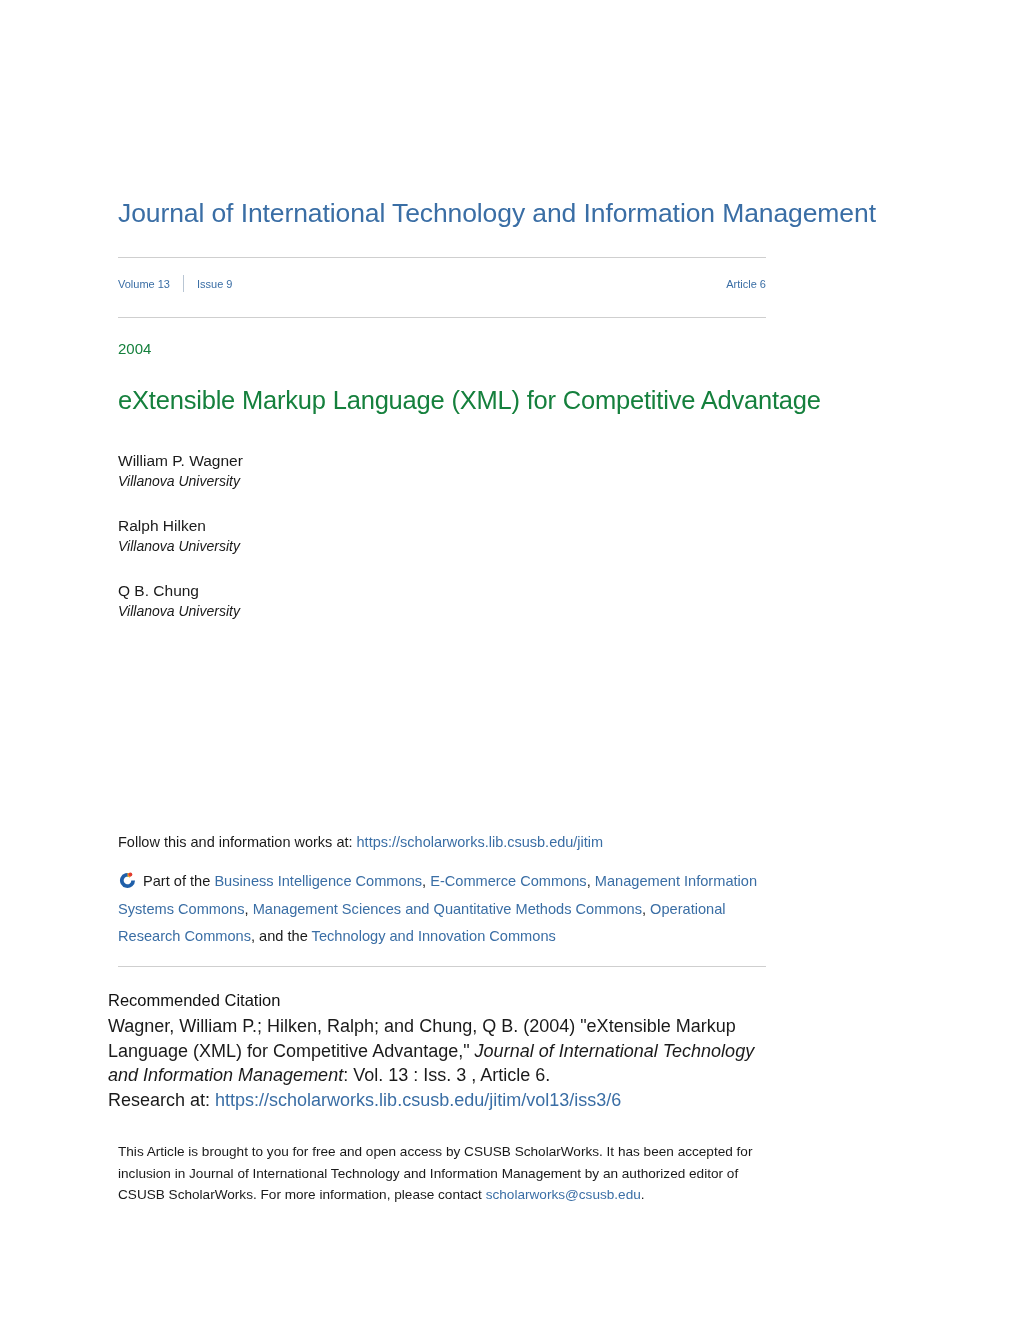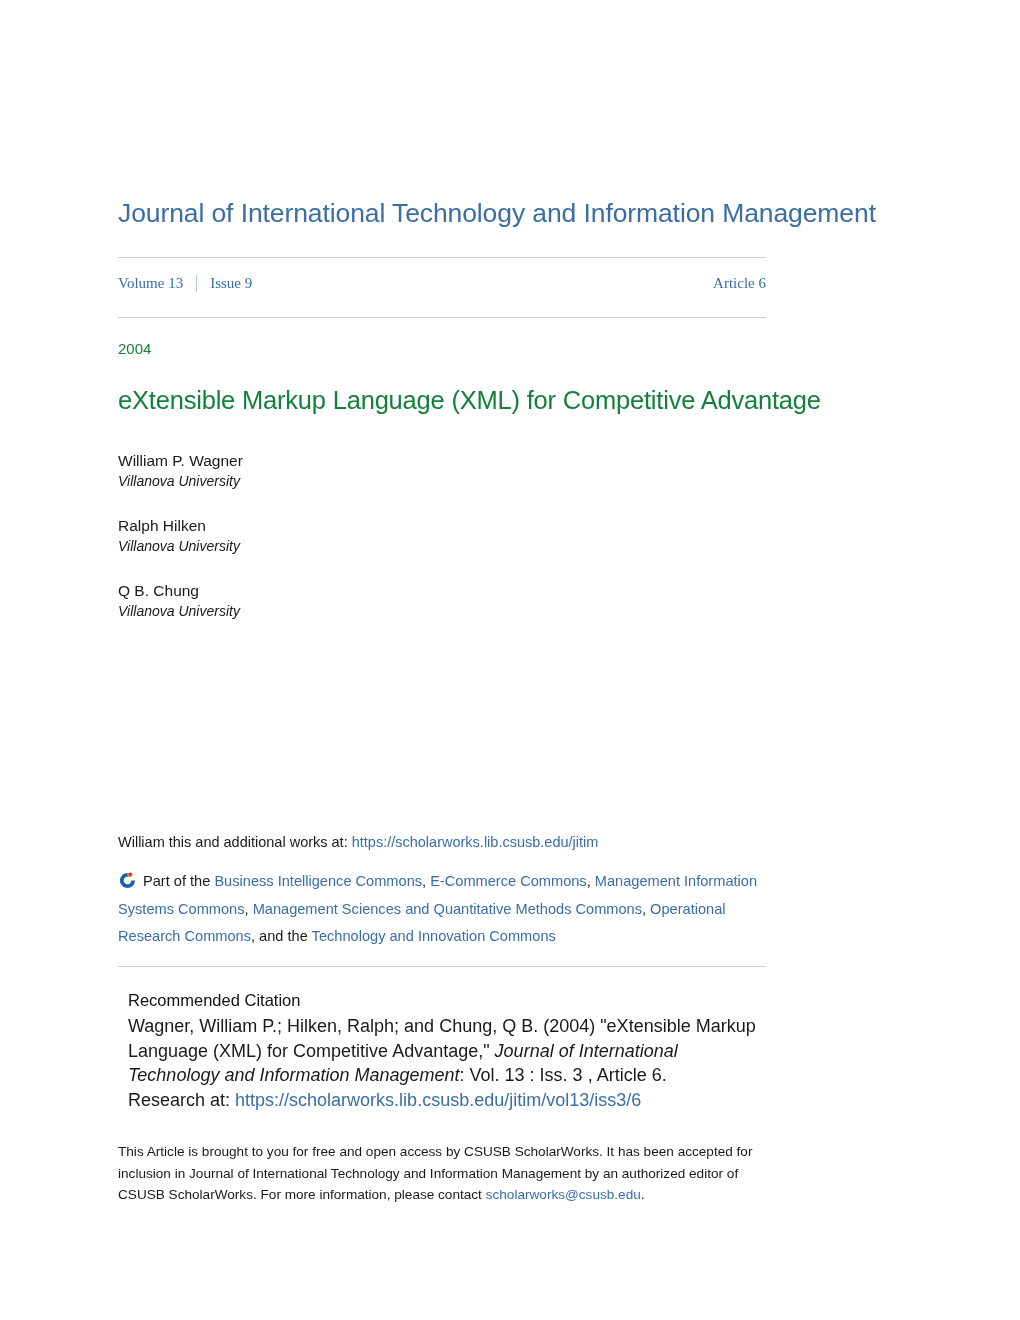--- a/index.html
+++ b/index.html
@@ -39,23 +39,22 @@
     margin: 0;
   }
   .rule-1 { margin-top: 27px; }
   .rule-2 { margin-top: 25px; }
 
   .issue-row {
     display: flex;
     align-items: baseline;
     justify-content: space-between;
     margin-top: 17px;
-    font-size: 15px;
+    font-size: 11px;
     color: #3a6ea5;
-    font-family: Liberation Serif, serif;
   }
   .issue-left {
     display: flex;
     align-items: center;
   }
   .issue-sep {
     display: inline-block;
     width: 1px;
     height: 17px;
     background: #b9c6d4;
@@ -132,21 +131,21 @@
     position: absolute;
     left: 118px;
     right: 118px;
     top: 966px;
     height: 1px;
     background: #cfcfcf;
   }
 
   .citation {
     position: absolute;
-    left: 128px;
+    left: 108px;
     right: 110px;
     top: 988px;
   }
   .citation-head {
     font-size: 16.5px;
     line-height: 24px;
     color: #111111;
     font-weight: 400;
     margin-bottom: 2px;
   }
@@ -202,21 +201,21 @@
       <div class="author-name">Ralph Hilken</div>
       <div class="author-affil">Villanova University</div>
     </div>
     <div class="author-block">
       <div class="author-name">Q B. Chung</div>
       <div class="author-affil">Villanova University</div>
     </div>
   </div>
 
   <div class="follow">
-    <span>William this and additional works at: </span><a class="link" href="#">https://scholarworks.lib.csusb.edu/jitim</a>
+    <span>Follow this and information works at: </span><a class="link" href="#">https://scholarworks.lib.csusb.edu/jitim</a>
   </div>
 
   <div class="commons">
     <span class="dc-icon">
       <svg width="19" height="19" viewBox="0 0 24 24" aria-hidden="true">
         <path d="M21.5 12a9.5 9.5 0 1 1-4.2-7.9l-2.6 3.9A4.8 4.8 0 1 0 16.8 12z" fill="#1f5fa9"></path>
         <path d="M12 2.6c2 0 3.9.6 5.5 1.7l-2.7 4a4.8 4.8 0 0 0-2.8-.9z" fill="#f5b324"></path>
         <circle cx="15.6" cy="4.4" r="2.5" fill="#e23b2e"></circle>
       </svg>
     </span><span>Part of the </span><a class="link" href="#">Business Intelligence Commons</a><span>, </span><a class="link" href="#">E-Commerce Commons</a><span>, </span><a class="link" href="#">Management Information Systems Commons</a><span>, </span><a class="link" href="#">Management Sciences and Quantitative Methods Commons</a><span>, </span><a class="link" href="#">Operational Research Commons</a><span>, and the </span><a class="link" href="#">Technology and Innovation Commons</a>

